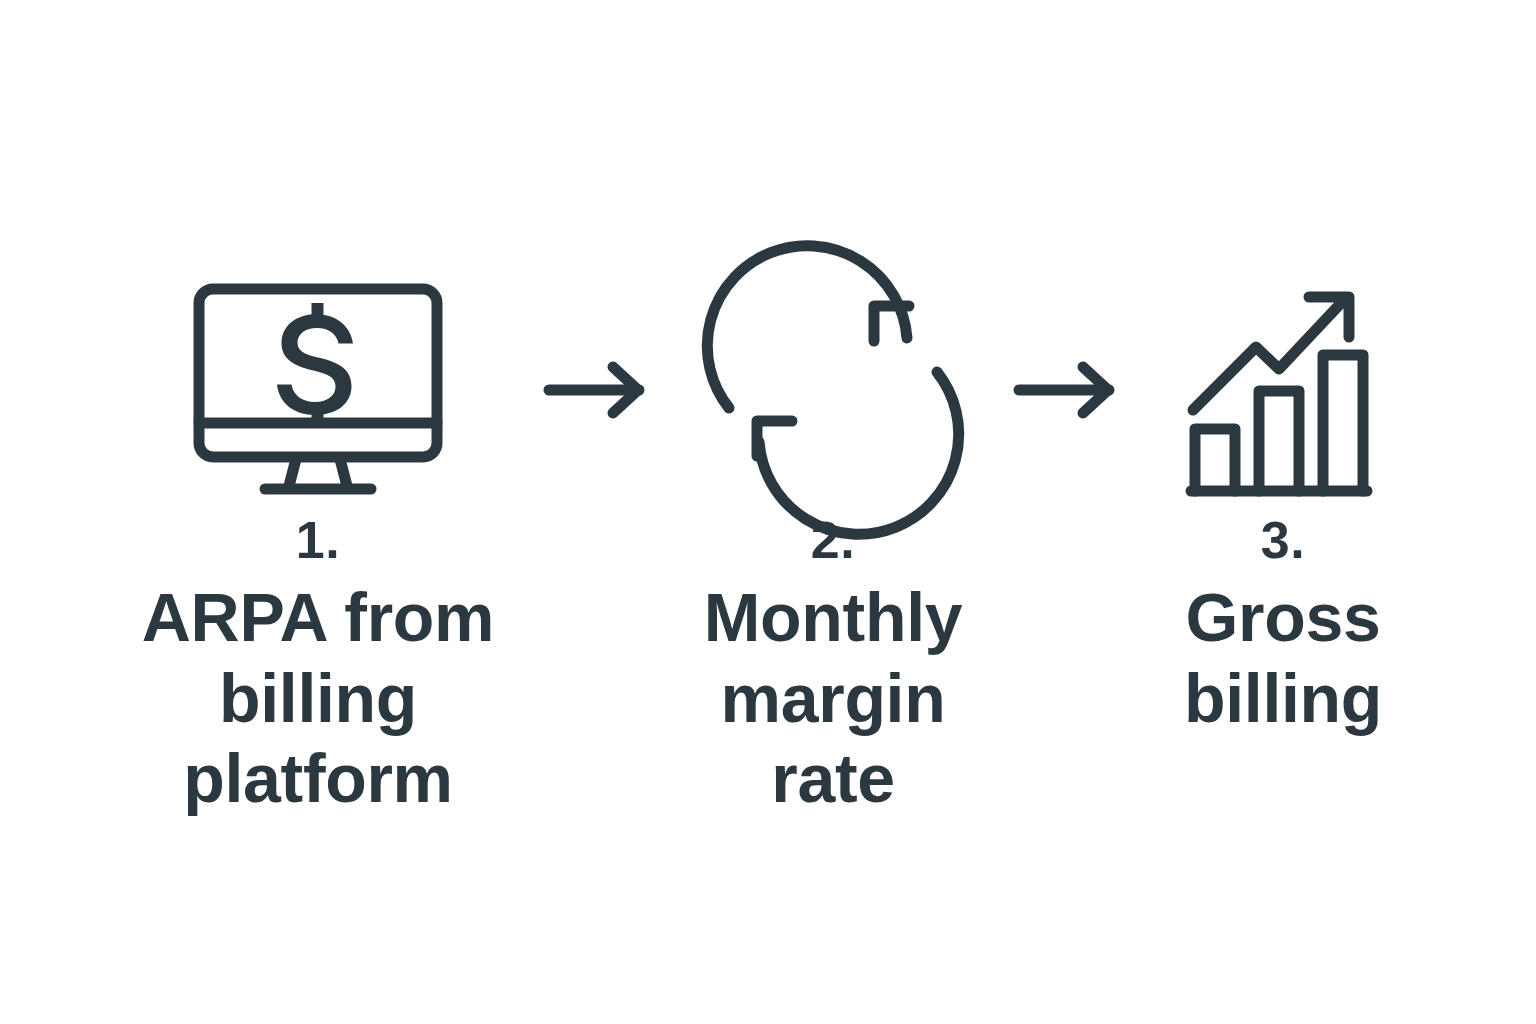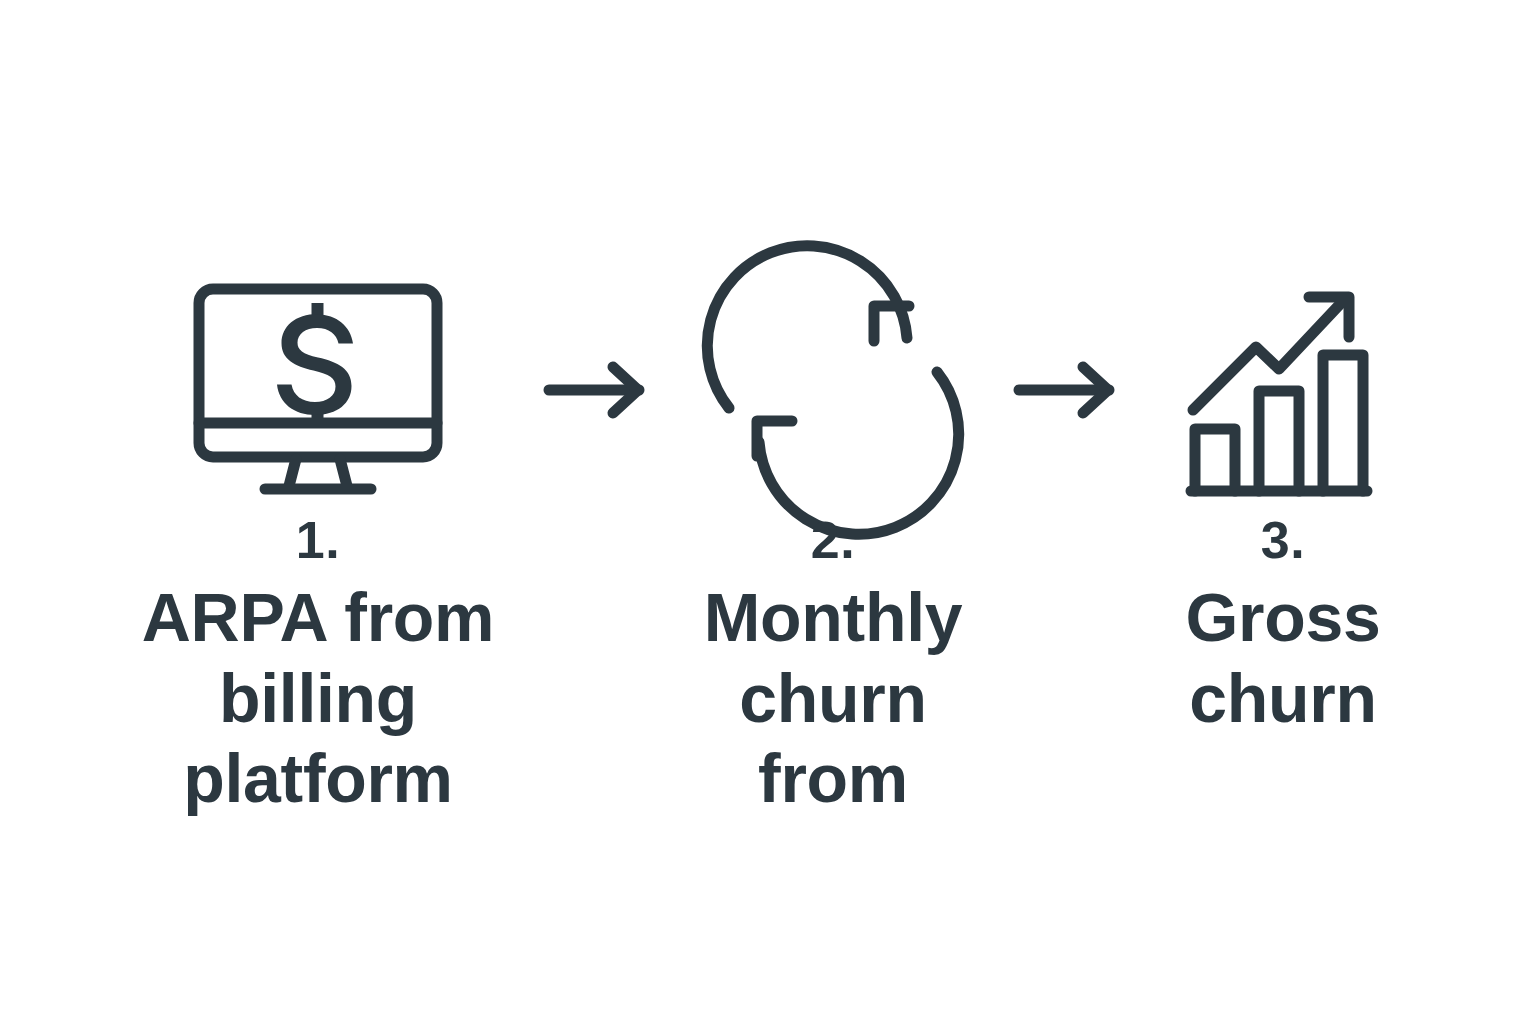--- a/index.html
+++ b/index.html
@@ -149,21 +149,21 @@
 
           <path d="M220 93
                    A 100 100 0 1 1 42 163"></path>
 
           <polyline points="40,177 40,142 75,142"></polyline>
         </svg>
       </div>
       <div class="step-text">
         <div class="step-number">2.</div>
         <div class="step-label">Monthly
-churn from</div>
+margin rate</div>
       </div>
     </div>
 
     <div class="connector">
       <svg width="110" height="60" viewBox="0 0 110 60" fill="none" stroke="#2c3840" stroke-width="11" stroke-linecap="round" stroke-linejoin="round">
         <line x1="6" y1="30" x2="96" y2="30"></line>
         <polyline points="70,7 95,30 70,53"></polyline>
       </svg>
     </div>
 
@@ -180,18 +180,18 @@
           <polyline points="140,212 140,76 180,76 180,212"></polyline>
 
           <polyline points="10,131 73,68 96,90 160,22"></polyline>
 
           <polyline points="126,18 166,18 166,58"></polyline>
         </svg>
       </div>
       <div class="step-text">
         <div class="step-number">3.</div>
         <div class="step-label">Gross
-churn</div>
+billing</div>
       </div>
     </div>
 
   </div>
 </div>
 
 </body></html>

